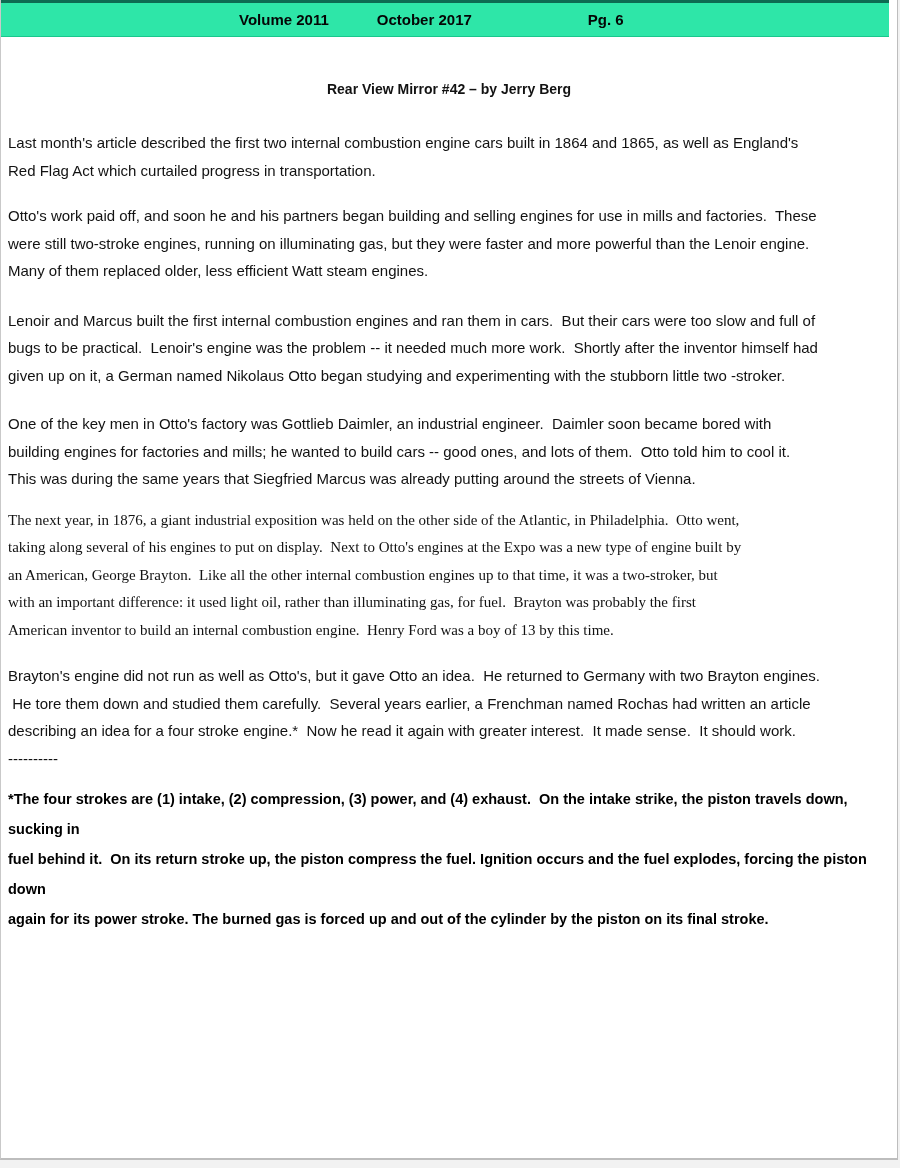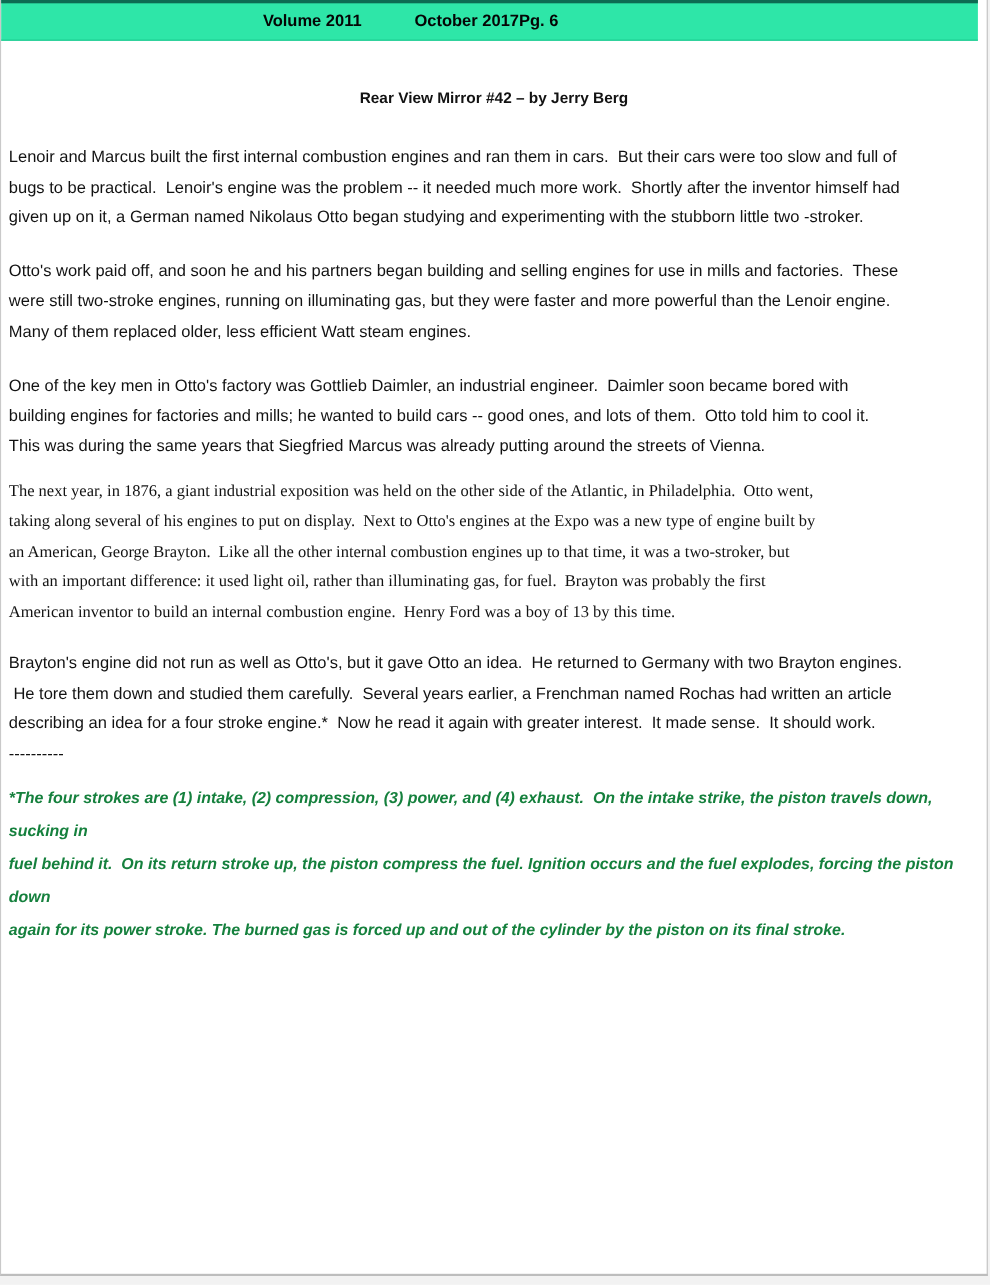--- a/index.html
+++ b/index.html
@@ -28,21 +28,21 @@
     border-bottom: 1px solid #19c78d;
     display: flex;
     align-items: center;
     font-weight: bold;
     font-size: 15px;
     color: #050505;
     margin-bottom: 40px;
   }
   .topbar .vol   { margin-left: 238px; }
   .topbar .month { margin-left: 48px; }
-  .topbar .pgnum { }
+  .topbar .pgnum { margin-left: 116px; }
 
   .title {
     margin: 0 0 28px 0;
     text-align: center;
     font-size: 14px;
     font-weight: bold;
     line-height: 24px;
   }
   .body-text {
     margin: 0 4px 0 7px;
@@ -59,25 +59,24 @@
   .mb-lenoir   { margin-bottom: 21px; }
   .mb-ottowork { margin-bottom: 22px; }
   .mb-keymen   { margin-bottom: 14px; }
   .mb-several  { margin-bottom: 15px; }
   .mb-nextyear { margin-bottom: 18px; font-family: Liberation Serif, serif; }
   .mb-brayton  { margin-bottom: 12px; }
 
   .footnote {
     margin: 0 4px 8px 7px;
     font-size: 14.5px;
-    font-style: italic;
     font-weight: bold;
     line-height: 30px;
     white-space: pre-wrap;
-    color: #15803d;
+    color: #000000;
   }
   .continued {
     margin: 0;
     font-size: 15px;
     line-height: 27.5px;
     text-align: center;
     white-space: pre-wrap;
   }
 </style>
 </head>
@@ -86,30 +85,32 @@
 <div class="page">
 
   <div class="topbar">
     <span class="vol">Volume 2011</span>
     <span class="month">October 2017</span>
     <span class="pgnum">Pg. 6</span>
   </div>
 
   <h1 class="title">Rear View Mirror #42 – by Jerry Berg</h1>
 
+  <p class="body-text mb-intro">Last month's article described the first two internal combustion engine cars built in 1864 and 1865, as well as England's
+Red Flag Act which curtailed progress in transportation.</p>
 
 
+
+  <p class="body-text mb-ottowork">Otto's work paid off, and soon he and his partners began building and selling engines for use in mills and factories.  These
+were still two-stroke engines, running on illuminating gas, but they were faster and more powerful than the Lenoir engine.
+Many of them replaced older, less efficient Watt steam engines.</p>
 
   <p class="body-text mb-lenoir">Lenoir and Marcus built the first internal combustion engines and ran them in cars.  But their cars were too slow and full of
 bugs to be practical.  Lenoir's engine was the problem -- it needed much more work.  Shortly after the inventor himself had
 given up on it, a German named Nikolaus Otto began studying and experimenting with the stubborn little two -stroker.</p>
-
-  <p class="body-text mb-ottowork">Otto's work paid off, and soon he and his partners began building and selling engines for use in mills and factories.  These
-were still two-stroke engines, running on illuminating gas, but they were faster and more powerful than the Lenoir engine.
-Many of them replaced older, less efficient Watt steam engines.</p>
 
   <p class="body-text mb-keymen">One of the key men in Otto's factory was Gottlieb Daimler, an industrial engineer.  Daimler soon became bored with
 building engines for factories and mills; he wanted to build cars -- good ones, and lots of them.  Otto told him to cool it.
 This was during the same years that Siegfried Marcus was already putting around the streets of Vienna.</p>
 
 
   <p class="body-text mb-nextyear">The next year, in 1876, a giant industrial exposition was held on the other side of the Atlantic, in Philadelphia.  Otto went,
 taking along several of his engines to put on display.  Next to Otto's engines at the Expo was a new type of engine built by
 an American, George Brayton.  Like all the other internal combustion engines up to that time, it was a two-stroker, but
 with an important difference: it used light oil, rather than illuminating gas, for fuel.  Brayton was probably the first

